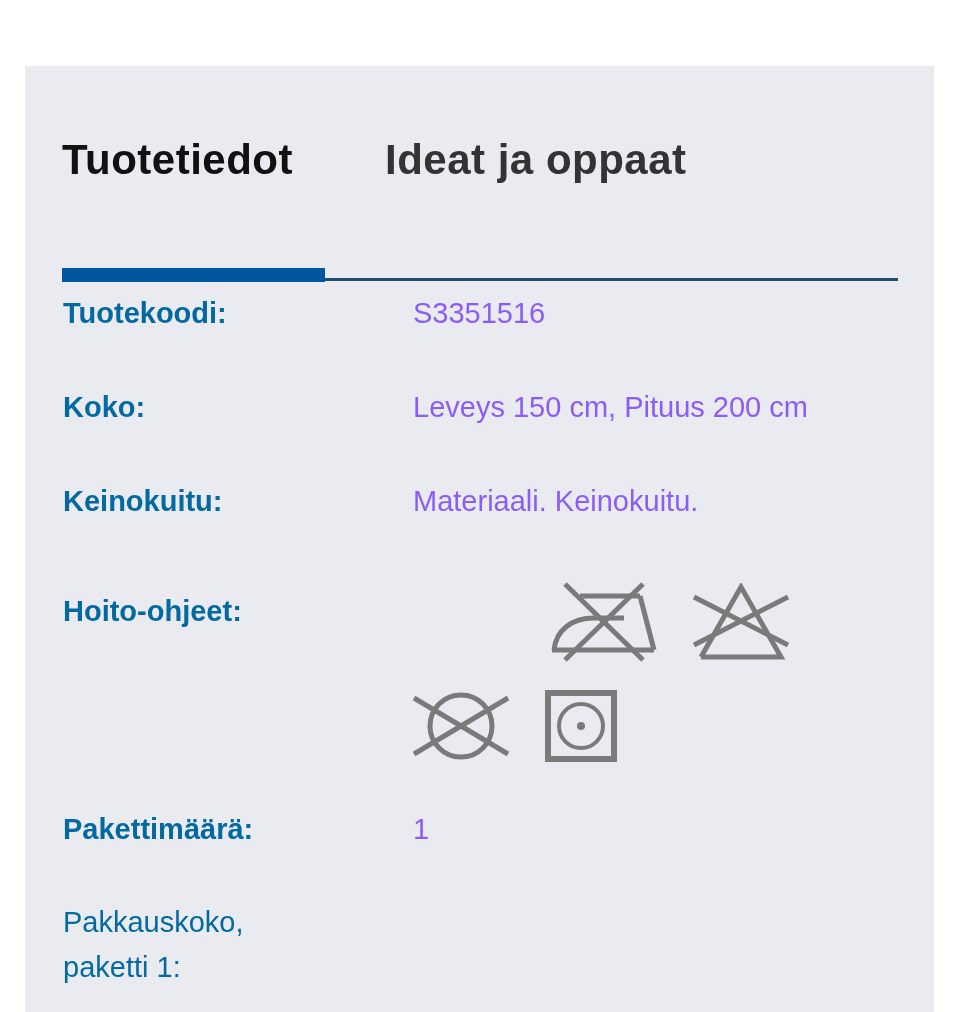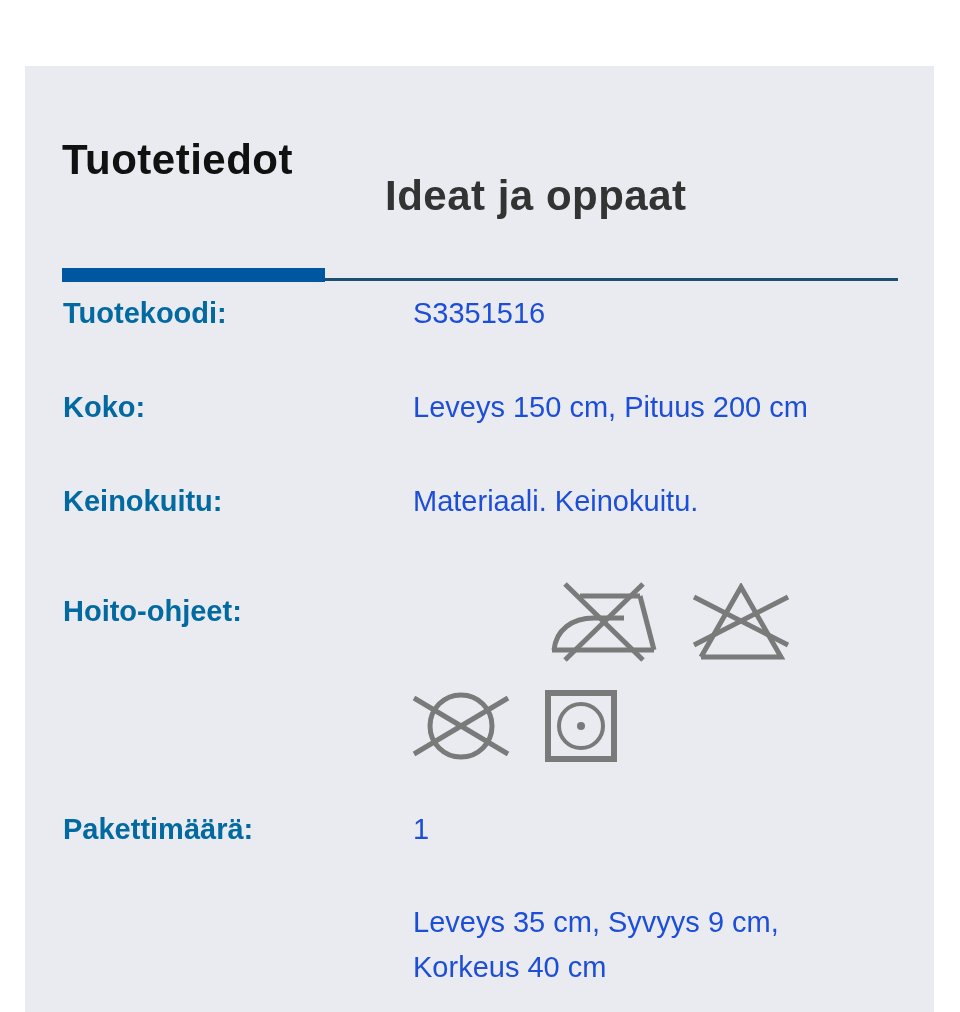--- a/index.html
+++ b/index.html
@@ -23,21 +23,21 @@
       position: absolute;
       top: 0;
       font-size: 42px;
       font-weight: 700;
       letter-spacing: 0.5px;
       line-height: 60px;
       cursor: pointer;
       white-space: nowrap;
     }
     .tab.active { left: 0; color: #111111; }
-    .tab.inactive { left: 323px; color: #333333; margin-top: 36px; }
+    .tab.inactive { left: 323px; color: #333333; }
     .tab-baseline {
       position: absolute;
       left: 0; top: 148px;
       width: 836px; height: 3px;
       background: #1d4f73;
     }
     .tab-indicator {
       position: absolute;
       left: 0; top: 138px;
       width: 263px; height: 14px;
@@ -60,21 +60,21 @@
       position: absolute; left: 0; top: 0;
       width: 340px;
       font-weight: 700;
       color: #0369a1;
     }
     .row .label.normal { font-weight: 400; }
     .row .value {
       position: absolute; left: 350px; top: 0;
       width: 490px;
       font-weight: 400;
-      color: #1d4ed8;
+      color: #8b5cf6;
     }
     .care-icons {
       position: absolute; left: 350px; top: 0;
       width: 420px; height: 190px;
     }
     .care-icon {
       position: absolute;
       display: block;
     }
     .care-icon svg { display: block; }
@@ -158,20 +158,20 @@
 
       </div>
     </div>
 
     <div class="row" style="top:519px;">
       <span class="label">Pakettimäärä:</span>
       <span class="value">1</span>
     </div>
 
     <div class="row" style="top:612px; height:90px;">
-      <span class="value">
-        <span style="display:block;">Leveys 35 cm, Syvyys 9 cm,</span>
-        <span style="display:block;">Korkeus 40 cm</span>
+      <span class="label normal">
+        <span style="display:block;">Pakkauskoko,</span>
+        <span style="display:block;">paketti 1:</span>
       </span>
     </div>
 
   </div>
 </div>
 
 </body></html>

